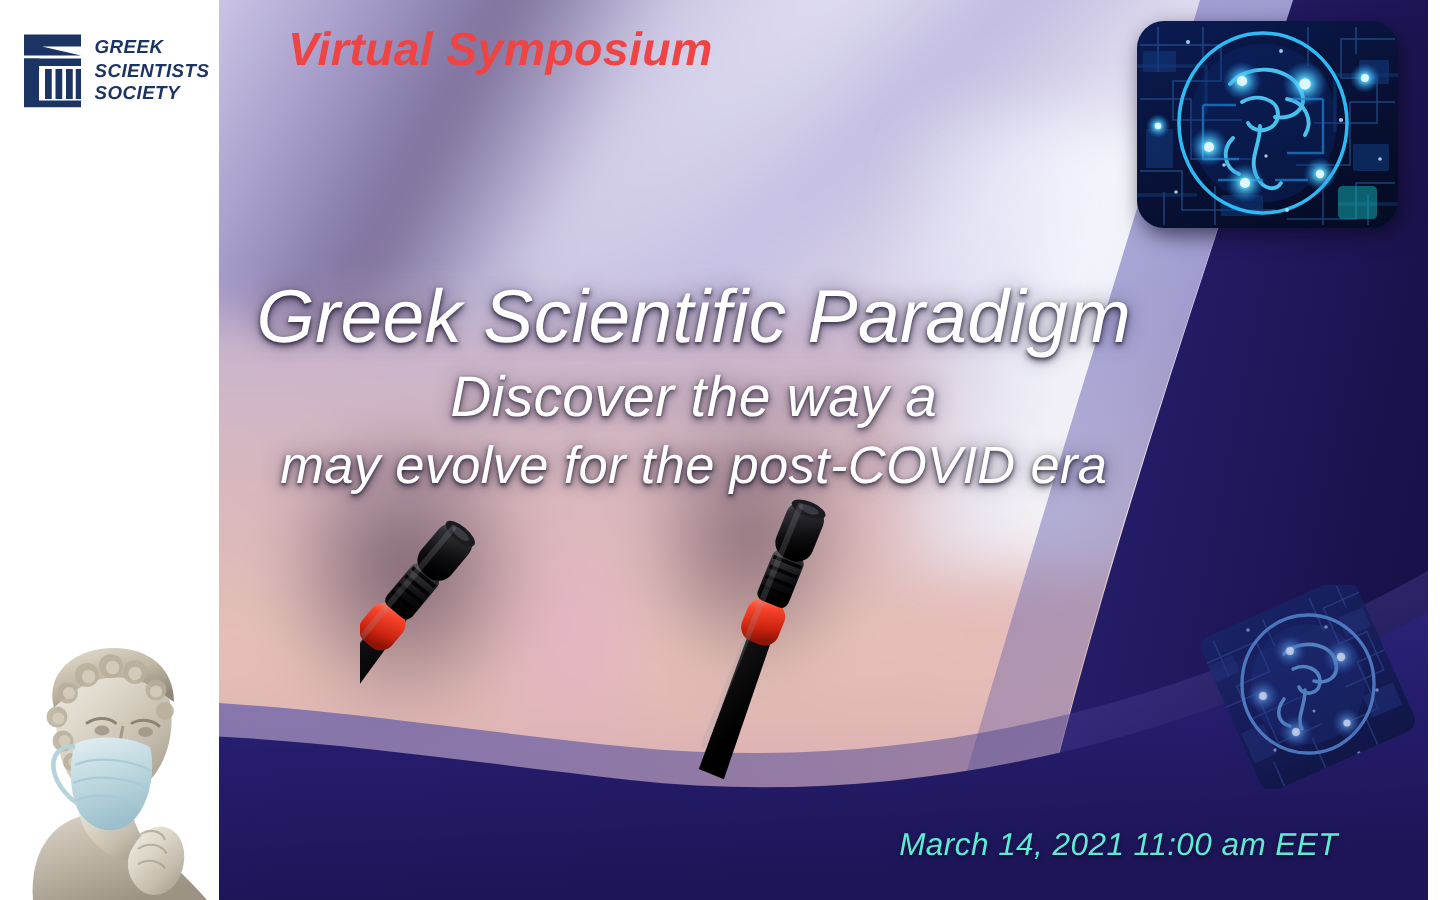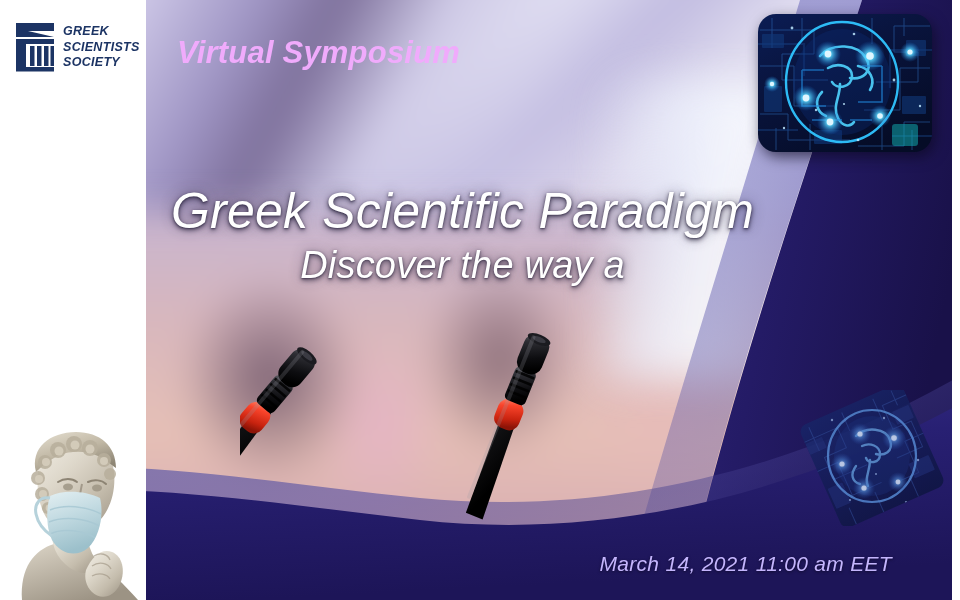--- a/index.html
+++ b/index.html
@@ -106,28 +106,27 @@
     font-size: 12.5px;
     letter-spacing: 0.3px;
     color: #1c3464;
     line-height: 1;
     white-space: nowrap;
   }
 
   
   .symposium-title {
     position: absolute;
-    left: 177px; top: 14px;
+    left: 192px; top: 14px;
     font-size: 31px;
     font-weight: bold;
     letter-spacing: 0.2px;
-    color: #f0abfc;
+    color: #ef4444;
     z-index: 11;
     line-height: 1.25;
-    margin-top: 20px;
   }
 
   
   .headline {
     position: absolute;
     left: 0; top: 180px;
     width: 925px;
     z-index: 11;
     text-align: center;
     color: #ffffff;
@@ -144,21 +143,21 @@
   }
   .hl-1 { font-size: 38px;  line-height: 46px; letter-spacing: 0.2px; }
   .hl-2 { font-size: 50px;  line-height: 62px; letter-spacing: 0.2px; }
   .hl-3 { font-size: 35px;  line-height: 46px; letter-spacing: 0.2px; }
 
   
   .event-date {
     position: absolute;
     right: 60px; bottom: 24px;
     font-size: 21px;
-    color: #c4b5fd;
+    color: #5eead4;
     letter-spacing: 0.3px;
     z-index: 13;
     text-shadow: 0 1px 3px rgba(0,0,0,0.5);
   }
 
   
   .tech-top {
     position: absolute;
     left: 754px; top: 10px;
     width: 182px; height: 146px;
@@ -560,17 +559,18 @@
       <span>SCIENTISTS</span>
       <span>SOCIETY</span>
     </div>
   </div>
 
   <div class="symposium-title">Virtual Symposium</div>
 
   <div class="headline">
     <span class="hl-line hl-2">Greek Scientific Paradigm</span>
     <span class="hl-line hl-1">Discover the way a</span>
+    <span class="hl-line hl-3">may evolve for the post-COVID era</span>
   </div>
 
   <div class="event-date">March 14, 2021 11:00 am EET</div>
 
 </div>
 
 </body></html>

